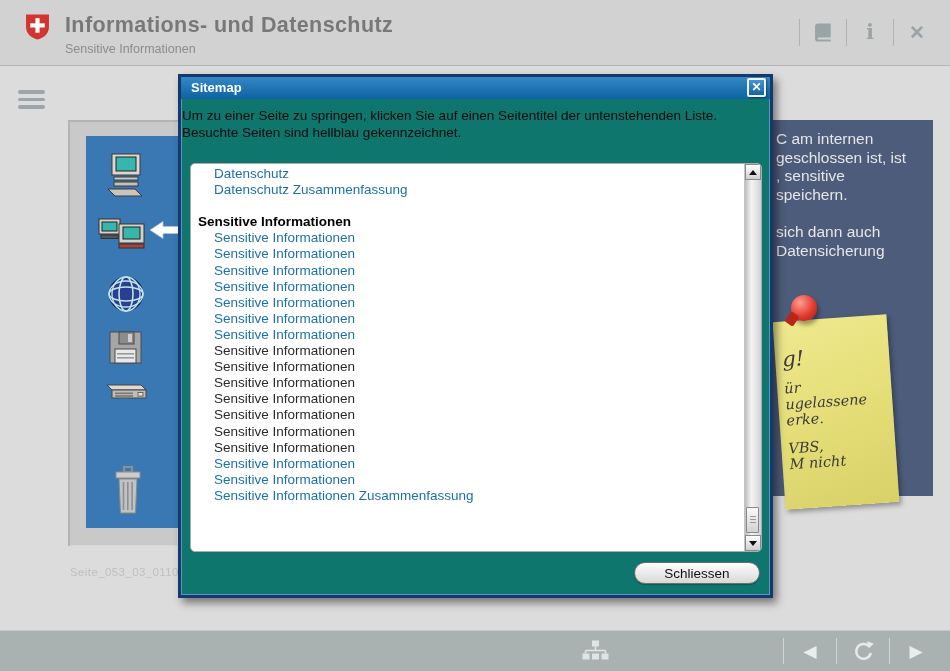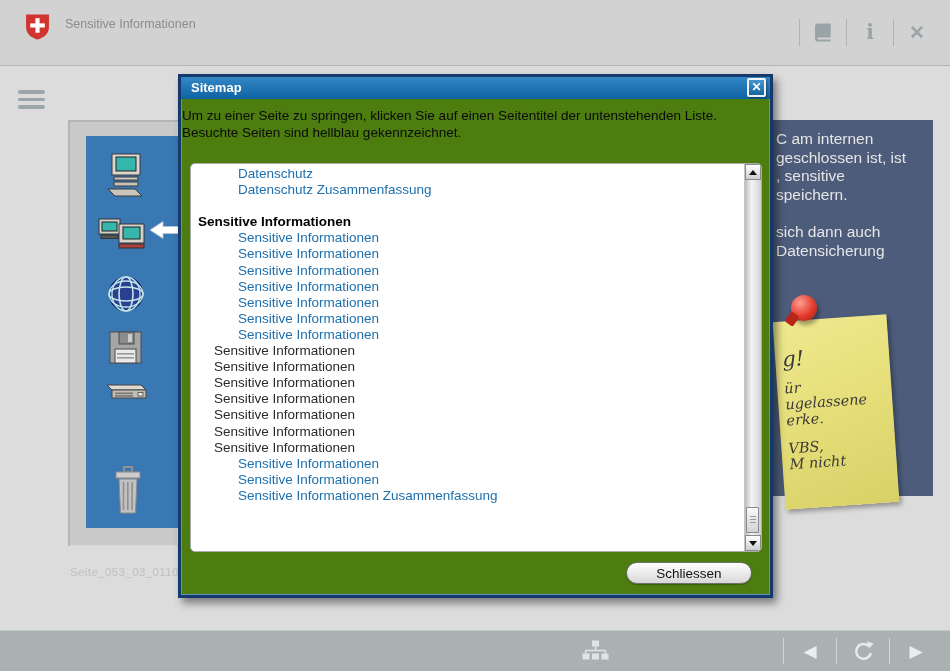--- a/index.html
+++ b/index.html
@@ -41,38 +41,38 @@
   .note-line{font-size:14.5px;line-height:16px;white-space:nowrap;}
   .note-line.big{font-size:21px;line-height:24px;margin-bottom:9px;}
   .note-line.blank{height:12px;}
   .push-pin{position:absolute;left:22px;top:175px;width:26px;height:26px;border-radius:50%;
     background:radial-gradient(circle at 35% 30%,#ff9d92,#e23b2e 55%,#a31a10);
     box-shadow:2px 4px 4px rgba(0,0,0,.35);z-index:4;}
   .push-pin::after{content:"";position:absolute;left:-4px;top:18px;width:10px;height:12px;
     background:#b8261a;transform:rotate(35deg);border-radius:2px;}
 
   
-  .modal{position:absolute;left:178px;top:74px;width:595px;height:524px;background:#4d7c0f;
+  .modal{position:absolute;left:178px;top:74px;width:595px;height:524px;background:#0f766e;
     border:3px solid #16396b;box-sizing:border-box;
     box-shadow:inset 0 0 0 1px #5b93c8, 4px 5px 8px rgba(0,0,0,.45);z-index:10;text-decoration:underline;}
   .titlebar{position:absolute;left:0;top:0;right:0;height:22px;
     background:linear-gradient(#3488c6,#0d62a2);color:#fff;font-size:13px;font-weight:bold;
     line-height:22px;padding-left:10px;box-sizing:border-box;}
   .dlg-close{position:absolute;right:4px;top:1px;width:19px;height:19px;
     background:linear-gradient(#4795d0,#13659f);border:2px solid #eef4f9;border-radius:2px;
     color:#fff;font-weight:bold;font-size:12px;line-height:15px;text-align:center;
     box-sizing:border-box;cursor:pointer;box-shadow:1px 1px 2px rgba(0,0,0,.4);padding:0;}
   .instructions{position:absolute;left:0;top:22px;right:0;padding:9px 1px;
     font-size:13.5px;line-height:16.5px;color:#0a0a0a;}
 
   .listbox{position:absolute;left:9px;top:86px;width:572px;height:389px;background:#fff;
     border:1px solid #a9adb2;border-radius:5px;box-sizing:border-box;overflow:hidden;}
   .list-content{position:absolute;left:0;top:0;right:17px;bottom:0;padding-top:2px;overflow:hidden;}
   .row{height:16.1px;line-height:16.1px;font-size:13.5px;padding-left:23px;white-space:nowrap;}
-  .row.visited{color:#1d6fad;cursor:pointer;margin-left:24px;}
+  .row.visited{color:#1d6fad;cursor:pointer;}
   .row.unvisited{color:#2a2a2a;cursor:pointer;}
   .row.section{color:#000;font-weight:bold;padding-left:7px;}
   .row.plain{color:#1a1a1a;padding-left:7px;cursor:pointer;margin-top:32px;}
 
   .scrollbar{position:absolute;right:0;top:0;bottom:0;width:17px;
     background:linear-gradient(to right,#bdbdbd,#f4f4f4 40%,#e2e2e2 75%,#cfcfcf);
     border-left:1px solid #c4c4c4;box-sizing:border-box;}
   .sb-btn{position:absolute;left:0;width:16px;height:16px;box-sizing:border-box;
     background:linear-gradient(#ffffff,#cfcfcf);border:1px solid #8a8a8a;cursor:pointer;}
   .sb-btn.up{top:0;}
@@ -81,21 +81,21 @@
     border-left:4px solid transparent;border-right:4px solid transparent;border-bottom:5px solid #111;}
   .tri-down{position:absolute;left:3px;top:5px;width:0;height:0;
     border-left:4px solid transparent;border-right:4px solid transparent;border-top:5px solid #111;}
   .sb-thumb{position:absolute;left:1px;bottom:18px;width:13px;height:26px;
     background:linear-gradient(#fafafa,#d2d2d2);border:1px solid #8a8a8a;border-radius:1px;
     box-sizing:border-box;cursor:grab;}
   .sb-thumb::after{content:"";position:absolute;left:3px;top:8px;width:6px;height:8px;
     background:repeating-linear-gradient(#9a9a9a 0 1px,transparent 1px 3px);}
 
   .modal-footer{position:absolute;left:0;right:0;bottom:0;height:43px;}
-  .btn-schliessen{position:absolute;right:18px;top:10px;width:126px;height:22px;
+  .btn-schliessen{position:absolute;right:10px;top:10px;width:126px;height:22px;
     background:linear-gradient(#fefefe,#d8d8d8);border:1px solid #6f6f6f;border-radius:11px;
     font-family:"Liberation Sans",sans-serif;font-size:13.5px;color:#111;cursor:pointer;
     box-shadow:0 1px 1px rgba(0,0,0,.25);margin-left:32px;}
 
   
   .nav-bar{position:absolute;left:0;bottom:0;width:950px;height:41px;background:#a9b1b1;
     border-top:1px solid #c2caca;box-sizing:border-box;}
   .sitemap-btn{position:absolute;left:582px;top:8px;cursor:pointer;}
   .nav-right{position:absolute;right:8px;top:0;height:100%;display:flex;align-items:center;}
   .nav-div{width:1px;height:26px;background:#cfd6d4;}
@@ -109,20 +109,21 @@
 
   <div class="app-header">
     <span class="shield">
       <svg width="25" height="28" viewBox="0 0 24 26">
         <path d="M1 1 h22 v12 c0 7.5 -6.2 10.7 -11 12 C7.2 23.7 1 20.5 1 13 Z" fill="#d2352f"></path>
         <rect x="10" y="4.5" width="4" height="14" fill="#fff"></rect>
         <rect x="5" y="9.5" width="14" height="4" fill="#fff"></rect>
       </svg>
     </span>
     <div class="titles">
+      <div class="app-title">Informations- und Datenschutz</div>
       <div class="app-subtitle">Sensitive Informationen</div>
     </div>
     <div class="header-icons">
       <span class="vdiv"></span>
       <span class="hicon">
         <svg width="23" height="23" viewBox="0 0 24 24">
           <path d="M6 2.5c-1.6 0-2.8 1.2-2.8 2.8v13.4C3.2 20.3 4.4 21.5 6 21.5h13.5v-2.2H7.1c-.7 0-1.2-.5-1.2-1.1s.5-1.1 1.2-1.1h12.4V2.5H6z" fill="#9aa3a6"></path>
           <path d="M19.5 17.1v2.2h-2v-2.2z" fill="#c3caca"></path>
         </svg>
       </span>

